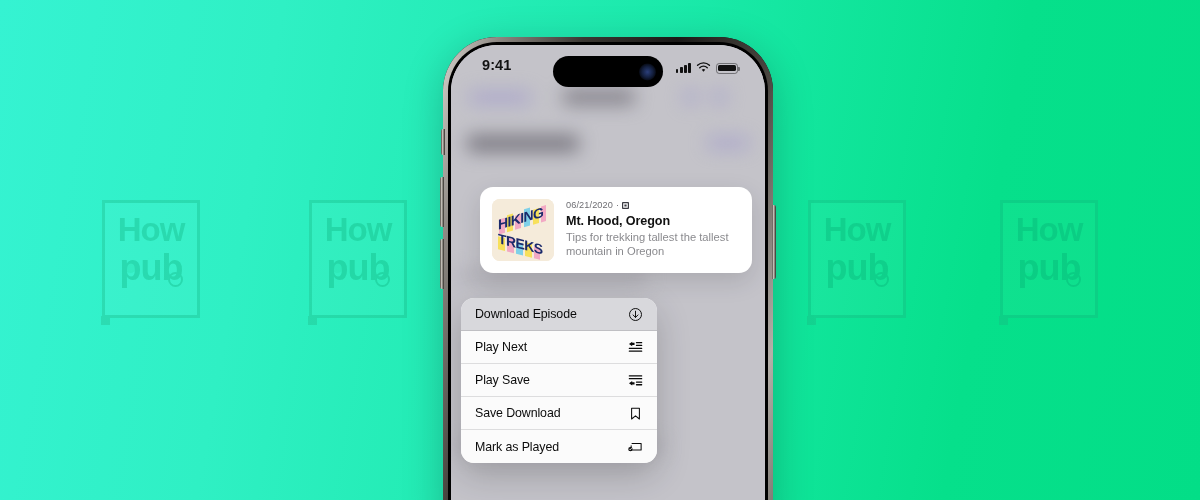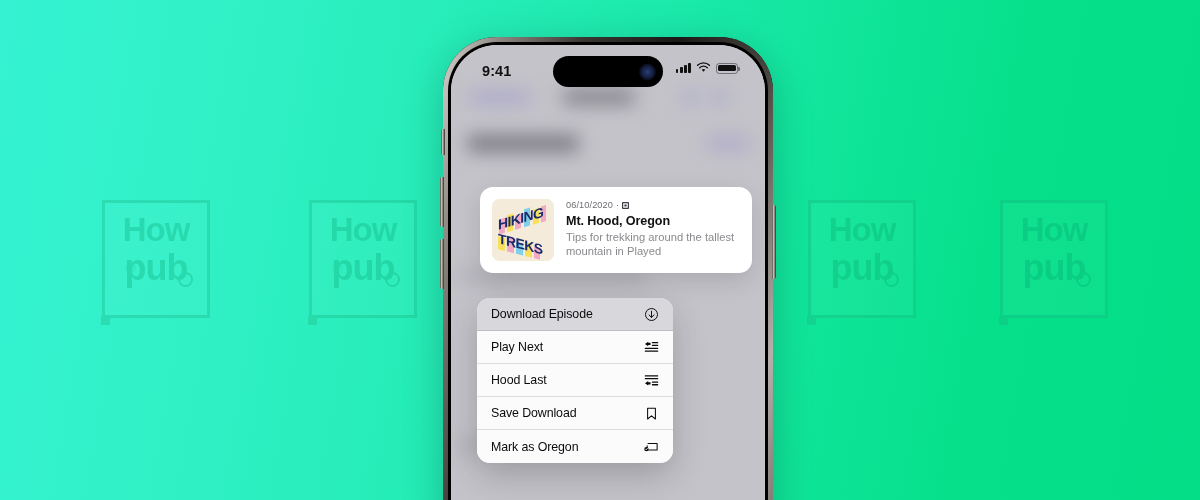--- a/index.html
+++ b/index.html
@@ -6,21 +6,21 @@
   html, body { width:1200px; height:500px; overflow:hidden; }
   body {
     font-family: "Liberation Sans", sans-serif;
     background: linear-gradient(100deg, #35F3D2 0%, #2FF0C4 22%, #19E9A8 55%, #06E08B 80%, #03DE87 100%);
     position: relative;
   }
 
   
   .wm {
     position:absolute;
-    width:108px; height:118px;
+    width:98px; height:118px;
     opacity:0.30;
   }
   .wm .frame {
     position:absolute; inset:0;
     border:3px solid #1FAE7E;
     background: rgba(255,255,255,0.13);
   }
   .wm .corner {
     position:absolute; left:-1px; bottom:-7px;
     width:9px; height:9px; background:#1FAE7E;
@@ -91,21 +91,21 @@
   .nav-i2   { position:absolute; left:262px; top:45px; width:13px; height:14px; border-radius:3px; background:#a9a4d4; opacity:.75;}
   .sec-title{ position:absolute; left:16px; top:90px; width:112px; height:17px; border-radius:5px; background:#6f6c75; opacity:.85;}
   .sec-link { position:absolute; right:16px; top:92px; width:42px; height:12px; border-radius:5px; background:#a9a4d4; opacity:.75;}
   .row-a    { position:absolute; left:6px; top:225px; width:190px; height:13px; border-radius:6px; background:#b7b6bd;}
   .row-b    { position:absolute; left:6px; top:395px; width:205px; height:13px; border-radius:6px; background:#b7b6bd;}
   .dim { position:absolute; inset:0; background:rgba(118,118,128,0.10); }
 
   
   .statusbar { position:absolute; left:0; right:0; top:0; height:44px; z-index:5; }
   .sb-time {
-    position:absolute; left:31px; top:18px;
+    position:absolute; left:31px; top:12px;
     font-size:14.5px; font-weight:700; color:#111; letter-spacing:0.1px;
   }
   .sb-right { position:absolute; right:27px; top:14px; display:flex; align-items:center; gap:5px; }
   .bars { display:flex; align-items:flex-end; gap:1.6px; height:10px; }
   .bars i { width:2.6px; background:#111; border-radius:.8px; display:block; }
   .bars i:nth-child(1){height:4px}.bars i:nth-child(2){height:6px}
   .bars i:nth-child(3){height:8px}.bars i:nth-child(4){height:10px}
   .batt {
     width:22px; height:11px; border:1.4px solid rgba(17,17,17,.45);
     border-radius:3.2px; position:relative; padding:1.3px;
@@ -137,21 +137,21 @@
   }
   .ep-meta { flex:1; min-width:0; padding-top:1px; }
   .ep-date { font-size:9.2px; color:#6e6e73; letter-spacing:.1px; display:flex; align-items:center; gap:3px;}
   .ep-date .sq { width:7px; height:7px; background:#3c3c43; border-radius:1px; display:inline-block;
                  box-shadow: inset 0 0 0 1.2px #3c3c43, inset 0 0 0 2.4px #fff; }
   .ep-title { font-size:12.6px; font-weight:700; color:#111; margin-top:4px; letter-spacing:-.1px; }
   .ep-sub { font-size:11.2px; color:#8a8a8e; line-height:1.28; margin-top:2px; }
 
   
   .ctx {
-    position:absolute; left:26px; top:253px; width:196px; z-index:8;
+    position:absolute; left:10px; top:253px; width:196px; z-index:8;
     border-radius:13px; overflow:hidden;
     background:rgba(249,249,249,0.92);
     box-shadow:0 12px 34px rgba(0,0,0,0.20);
   }
   .ctx-row {
     display:flex; align-items:center; justify-content:space-between;
     padding:0 14px; height:33px;
     border-bottom:0.7px solid rgba(60,60,67,0.16);
     background:rgba(252,252,252,0.86);
   }
@@ -271,26 +271,26 @@
             </g>
             <g fill="#1b2a6b" font-family="'Liberation Sans',sans-serif" font-weight="700">
               <text x="1" y="22" font-size="14" transform="skewY(-16)" letter-spacing="-0.6">HIKING</text>
               <text x="1" y="37" font-size="14" transform="skewY(14) translate(0,-2)" letter-spacing="-0.6">TREKS</text>
             </g>
           </g>
         </svg>
       </div>
       <div class="ep-meta">
         <div class="ep-date">
-          <span>06/10/2020</span>
+          <span>06/21/2020</span>
           <span>·</span>
           <span class="sq"></span>
         </div>
         <div class="ep-title">Mt. Hood, Oregon</div>
-        <div class="ep-sub">Tips for trekking around the tallest mountain in Played</div>
+        <div class="ep-sub">Tips for trekking tallest the tallest mountain in Oregon</div>
       </div>
     </div>
 
     <div class="ctx" id="ctx-menu">
         <div class="ctx-row active">
           <div class="ctx-label">Download Episode</div>
           <div class="ctx-ico">
             <svg viewBox="0 0 20 20" fill="none" stroke="currentColor" stroke-width="1.3">
               <circle cx="10" cy="10" r="8"></circle>
               <path d="M10 5.6v8.2M6.7 10.6 10 13.9l3.3-3.3" stroke-linecap="round" stroke-linejoin="round"></path>
@@ -303,41 +303,41 @@
             <svg viewBox="0 0 20 20" fill="currentColor">
               <rect x="10.5" y="2.6" width="8.5" height="1.7" rx=".7"></rect>
               <rect x="10.5" y="6.2" width="8.5" height="1.7" rx=".7"></rect>
               <rect x="1" y="10.4" width="18" height="1.7" rx=".7"></rect>
               <rect x="1" y="14" width="18" height="1.7" rx=".7"></rect>
               <path d="M1.3 5.2 5.6 2.2v1.6h3.1v2.8H5.6v1.6z"></path>
             </svg>
           </div>
         </div>
         <div class="ctx-row">
-          <div class="ctx-label">Hood Last</div>
+          <div class="ctx-label">Play Save</div>
           <div class="ctx-ico">
             <svg viewBox="0 0 20 20" fill="currentColor">
               <rect x="1" y="3" width="18" height="1.7" rx=".7"></rect>
               <rect x="1" y="6.6" width="18" height="1.7" rx=".7"></rect>
               <rect x="10.5" y="11.2" width="8.5" height="1.7" rx=".7"></rect>
               <rect x="10.5" y="14.8" width="8.5" height="1.7" rx=".7"></rect>
               <path d="M1.3 13.8 5.6 10.8v1.6h3.1v2.8H5.6v1.6z"></path>
             </svg>
           </div>
         </div>
         <div class="ctx-row">
           <div class="ctx-label">Save Download</div>
           <div class="ctx-ico">
             <svg viewBox="0 0 20 20" fill="none" stroke="currentColor" stroke-width="1.4">
               <path d="M4.8 2.9h10.4v14.4L10 13.1l-5.2 4.2z" stroke-linejoin="round"></path>
             </svg>
           </div>
         </div>
         <div class="ctx-row">
-          <div class="ctx-label">Mark as Oregon</div>
+          <div class="ctx-label">Mark as Played</div>
           <div class="ctx-ico">
             <svg viewBox="0 0 20 20" fill="none" stroke="currentColor" stroke-width="1.4">
               <path d="M5.4 6.1h12.1v8.6H4.2V9" stroke-linejoin="round" stroke-linecap="round"></path>
               <circle cx="3.2" cy="13.4" r="2.9" fill="currentColor" stroke="none"></circle>
               <path d="m1.9 13.4 1 1 1.7-1.9" stroke="#fff" stroke-width="1.1" stroke-linecap="round" stroke-linejoin="round"></path>
             </svg>
           </div>
         </div>
       </div>
 

